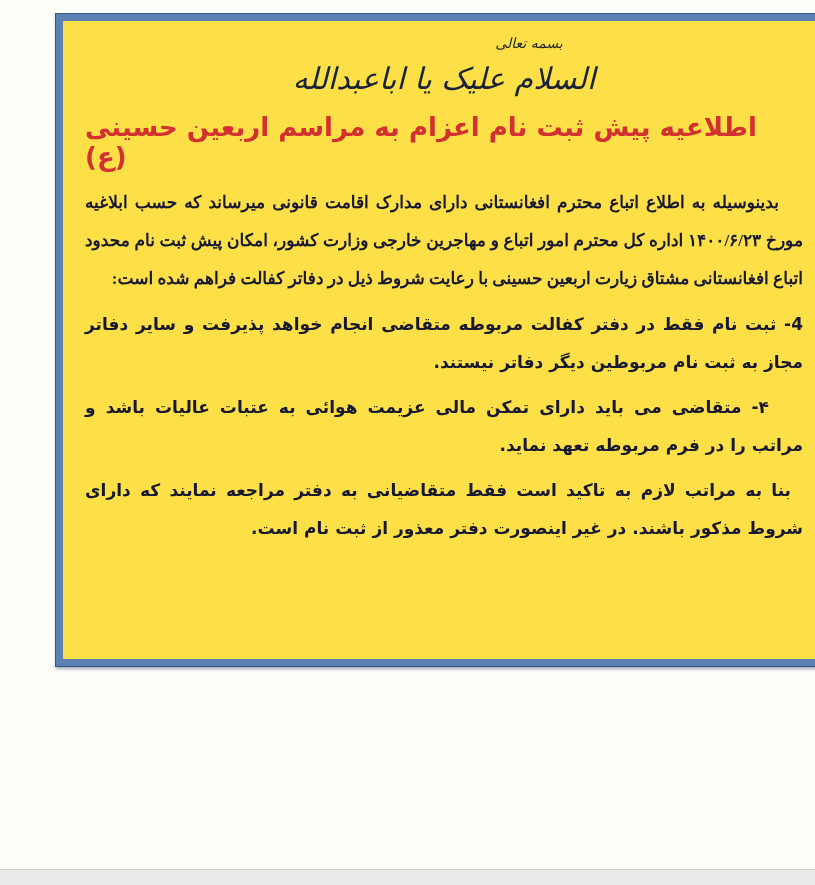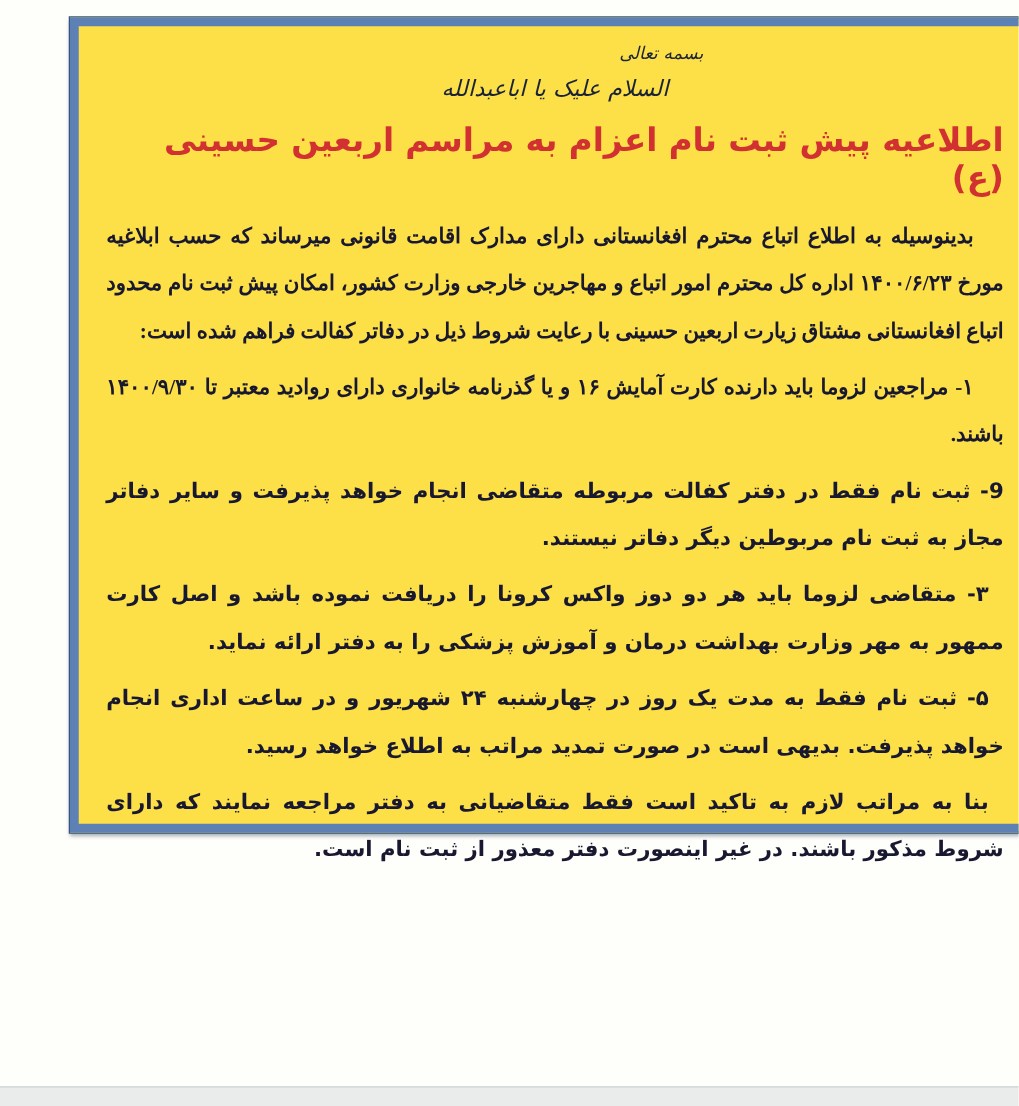--- a/index.html
+++ b/index.html
@@ -30,27 +30,27 @@
   .bism {
     text-align:center;
     padding-left:170px;           
     font-size:14px;
     font-style:italic;
     color:#1d2434;
     margin:8px 0 0 0;
   }
   .salam {
     text-align:center;
-    font-size:18px;
+    font-size:30px;
     font-style:italic;
     color:#1a2238;
     margin:10px 0 0 0;
   }
   .title {
-    text-align:right;
+    text-align:left;
     color:#d23131;
     font-size:26px;
     font-weight:bold;
     margin:16px 0 12px 0;
     letter-spacing:-0.5px;
   }
   .bodytext {
     font-size:17px;
     font-weight:bold;
     color:#181830;
@@ -79,28 +79,26 @@
       <div class="bism">بسمه تعالی</div>
 
       <div class="salam">السلام علیک یا اباعبدالله</div>
 
       <div class="title">اطلاعیه پیش ثبت نام اعزام به مراسم اربعین حسینی (ع)</div>
 
       <div class="bodytext">
 
         <p class="para indent-md">بدینوسیله به اطلاع اتباع محترم افغانستانی دارای مدارک اقامت قانونی میرساند که حسب ابلاغیه مورخ ۱۴۰۰/۶/۲۳ اداره کل محترم امور اتباع و مهاجرین خارجی وزارت کشور، امکان پیش ثبت نام محدود اتباع افغانستانی مشتاق زیارت اربعین حسینی با رعایت شروط ذیل در دفاتر کفالت فراهم شده است:</p>
 
-        <p class="para indent-md">۱- مراجعین لزوما باید دارنده کارت آمایش ۱۶ و یا گذرنامه خانواری دارای روادید معتبر تا ۱۴۰۰/۹/۳۰ باشند.</p>
 
-        <p class="para">9- ثبت نام فقط در دفتر کفالت مربوطه متقاضی انجام خواهد پذیرفت و سایر دفاتر مجاز به ثبت نام مربوطین دیگر دفاتر نیستند.</p>
-
-        <p class="para indent-sm">۳- متقاضی لزوما باید هر دو دوز واکس کرونا را دریافت نموده باشد و اصل کارت ممهور به مهر وزارت بهداشت درمان و آموزش پزشکی را به دفتر ارائه نماید.</p>
+        <p class="para">4- ثبت نام فقط در دفتر کفالت مربوطه متقاضی انجام خواهد پذیرفت و سایر دفاتر مجاز به ثبت نام مربوطین دیگر دفاتر نیستند.</p>
 
 
-        <p class="para indent-sm">۵- ثبت نام فقط به مدت یک روز در چهارشنبه ۲۴ شهریور و در ساعت اداری انجام خواهد پذیرفت. بدیهی است در صورت تمدید مراتب به اطلاع خواهد رسید.</p>
+        <p class="para indent-lg">۴- متقاضی می باید دارای تمکن مالی عزیمت هوائی به عتبات عالیات باشد و مراتب را در فرم مربوطه تعهد نماید.</p>
+
 
 
         <p class="para indent-sm">بنا به مراتب لازم به تاکید است فقط متقاضیانی به دفتر مراجعه نمایند که دارای شروط مذکور باشند. در غیر اینصورت دفتر معذور از ثبت نام است.</p>
 
       </div>
     </div>
   </div>
 
   <div class="bottom-strip"></div>
 </div>

